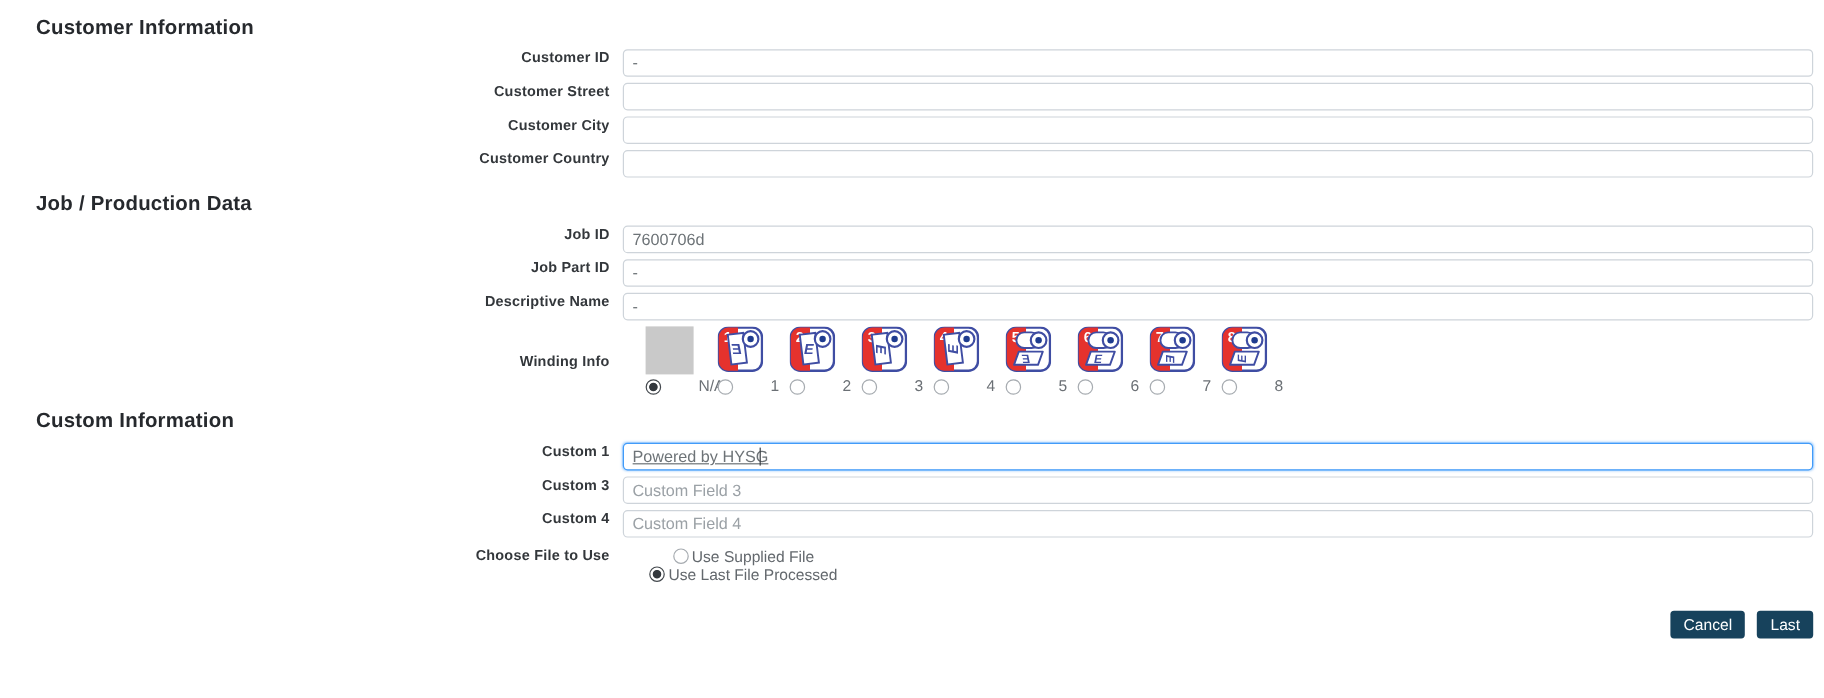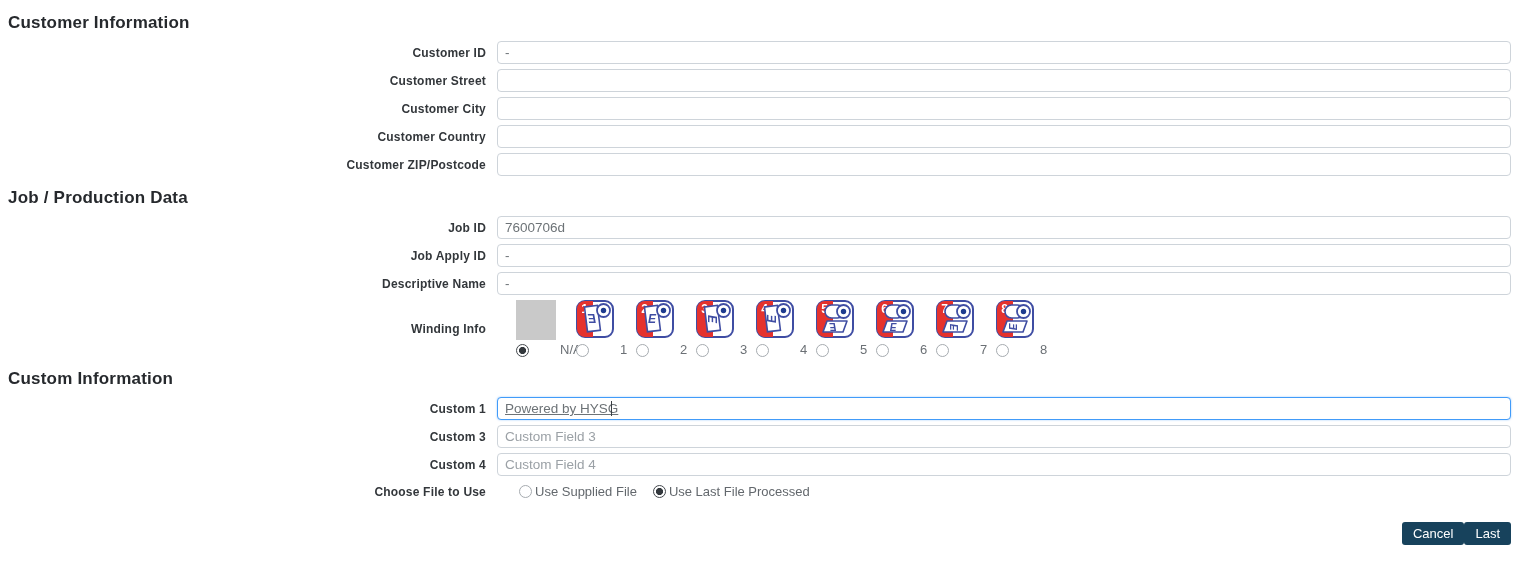--- a/index.html
+++ b/index.html
@@ -9,27 +9,27 @@
     --icon-blue:#3f4da3;
     --icon-dot-navy:#1f3c8f;
     --na-gray:#c9c9c9;
   }
   *{box-sizing:border-box;}
   html,body{margin:0;padding:0;}
   body{
     width:1520px;height:582px;overflow:hidden;background:#ffffff;
     font-family:"Liberation Sans",sans-serif;
   }
-  .container{padding:12px 9px 0 8px;}
+  .container{padding:12px 9px 0 8px;margin-left:22px;}
   .section-title{
     font-size:17px;line-height:21px;font-weight:600;color:#26292d;
     letter-spacing:.2px;margin:0 0 8px 0;
   }
   .section-title.mt{margin-top:11px;}
-  .form-row{display:flex;align-items:center;margin-bottom:5px;}
+  .form-row{display:flex;align-items:flex-start;margin-bottom:5px;}
   .form-label{
     width:489px;flex-shrink:0;text-align:right;padding-right:11px;
     font-size:12px;font-weight:700;color:#33373b;letter-spacing:.2px;
   }
   .text-field{
     flex:1;min-width:0;height:23px;border:1px solid #ced4da;border-radius:4px;
     padding:0 7px;font-size:13.5px;color:#6d7377;background:#fff;outline:none;
     font-family:"Liberation Sans",sans-serif;
   }
   .text-field::placeholder{color:#9ba1a6;opacity:1;}
@@ -51,24 +51,24 @@
   .radio{
     -webkit-appearance:none;appearance:none;width:13px;height:13px;flex-shrink:0;
     border:1px solid #a6abb0;border-radius:50%;background:#fff;margin:0 3px 0 0;outline:none;
   }
   .radio:checked{
     border-color:#43484d;
     background:radial-gradient(circle at center,#33383d 0 3.2px,#ffffff 3.9px);
   }
   
   .file-row{margin-top:8px;margin-bottom:0;}
-  .file-options{display:flex;margin-left:22px;align-items:center;}
+  .file-options{display:flex;margin-left:22px;align-items:center;flex-direction:column;}
   .file-opt{display:flex;align-items:center;margin-right:16px;font-size:13px;color:#63686d;}
   
-  .footer{display:flex;justify-content:flex-end;gap:0;margin-top:23px;}
+  .footer{display:flex;justify-content:flex-end;gap:10px;margin-top:23px;}
   .btn{
     height:23px;padding:0 11px;border:none;border-radius:3px;cursor:pointer;
     background:var(--button-navy);color:#ffffff;font-size:13px;
     font-family:"Liberation Sans",sans-serif;
   }
 </style>
 </head>
 <body>
 
 <div class="container">
@@ -84,33 +84,29 @@
     <input class="text-field" value="" placeholder="" style="">
   </div>
   <div class="form-row">
     <div class="form-label">Customer City</div>
     <input class="text-field" value="" placeholder="" style="">
   </div>
   <div class="form-row">
     <div class="form-label">Customer Country</div>
     <input class="text-field" value="" placeholder="" style="">
   </div>
-  <div class="form-row">
-    <div class="form-label">Customer ZIP/Postcode</div>
-    <input class="text-field" value="" placeholder="" style="">
-  </div>
 
   <h2 class="section-title mt">Job / Production Data</h2>
 
   <div class="form-row">
     <div class="form-label">Job ID</div>
     <input class="text-field" value="7600706d" placeholder="" style="">
   </div>
   <div class="form-row">
-    <div class="form-label">Job Apply ID</div>
+    <div class="form-label">Job Part ID</div>
     <input class="text-field" value="-" placeholder="" style="">
   </div>
   <div class="form-row">
     <div class="form-label">Descriptive Name</div>
     <input class="text-field" value="-" placeholder="" style="">
   </div>
 
   <div class="form-row winding-row">
     <div class="form-label">Winding Info</div>
     <div class="winding-options" id="winding-options">

